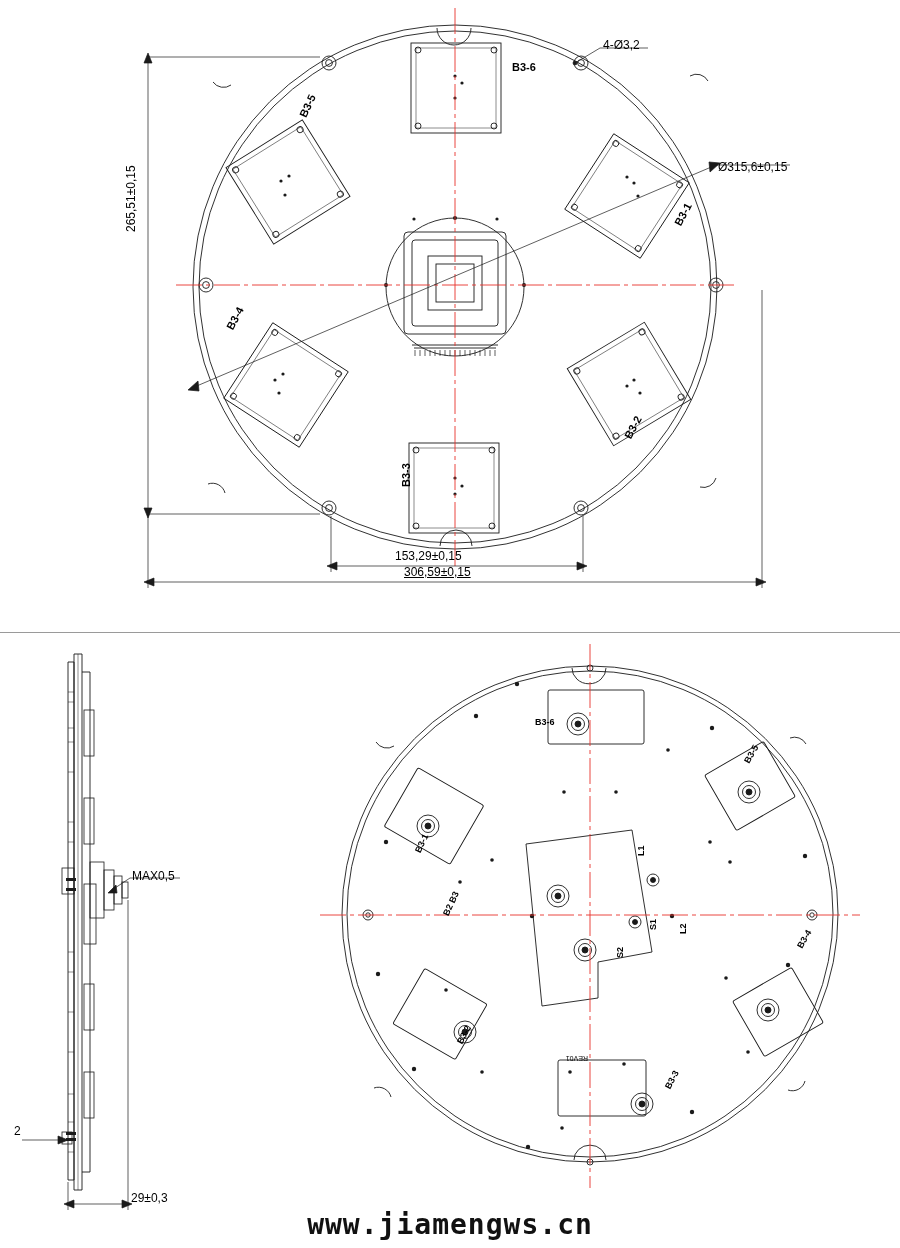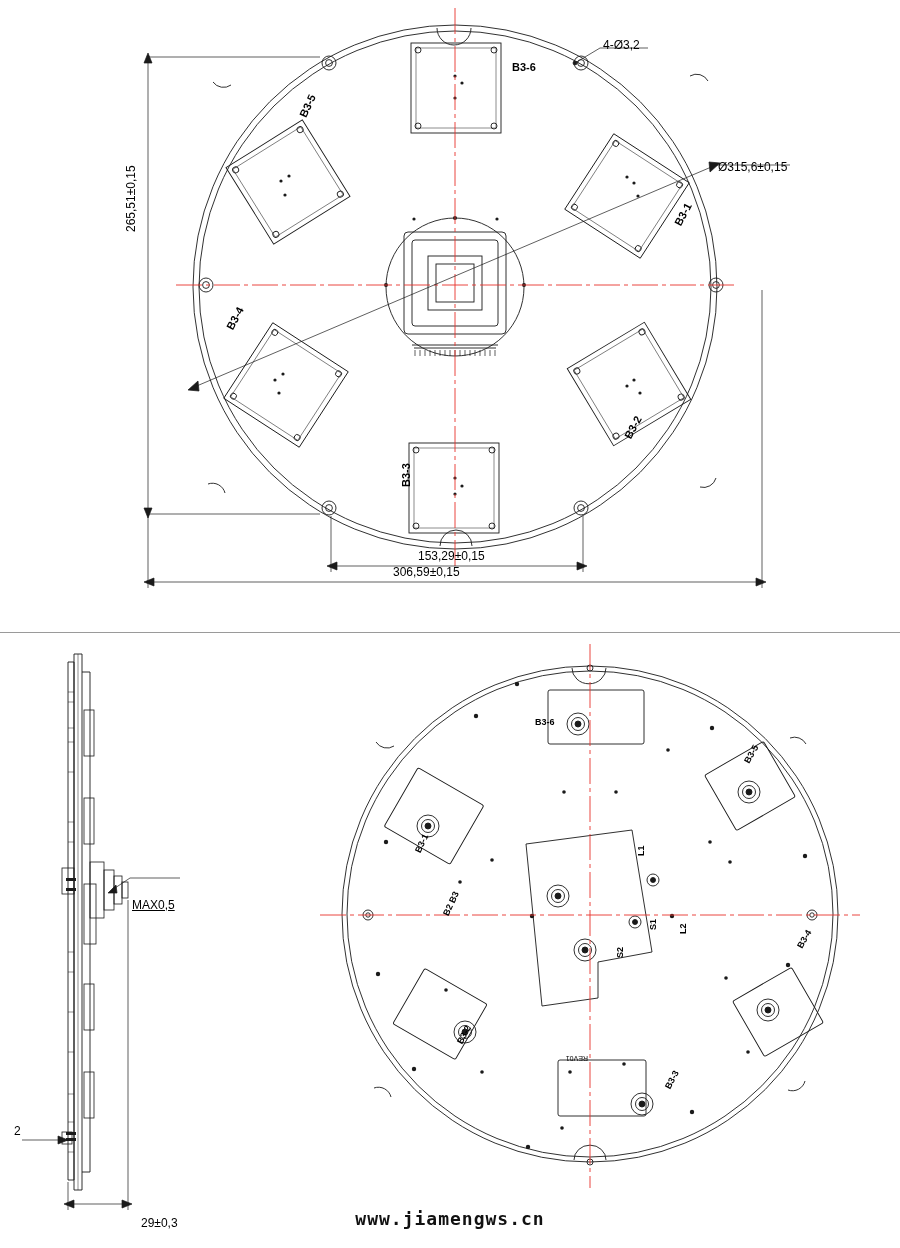--- a/index.html
+++ b/index.html
@@ -30,21 +30,21 @@
     height: 1px;
     background: #9a9a9a;
   }
   .watermark {
     position: absolute;
     left: 0;
     top: 1208px;
     width: 900px;
     text-align: center;
     font-family: "DejaVu Sans Mono", monospace;
-    font-size: 18px;
+    font-size: 28px;
     font-weight: bold;
     letter-spacing: 1px;
     color: #111111;
   }
   .label {
     position: absolute;
     font-family: "Liberation Sans", sans-serif;
     font-size: 11px;
     color: #000000;
     white-space: nowrap;
@@ -211,22 +211,22 @@
       <path d="M 710 172 L 720 163 L 709 162 Z" fill="#1a1a1a"></path>
       <line x1="716" y1="165" x2="790" y2="165"></line>
 
       <line x1="575" y1="63" x2="600" y2="48"></line>
       <line x1="600" y1="48" x2="648" y2="48"></line>
       <circle cx="575" cy="63" r="2" fill="#1a1a1a"></circle>
     </g>
   </svg>
 
   <div class="label dim" style="left:124px; top:232px; transform:rotate(-90deg); transform-origin:left top;">265,51±0,15</div>
-  <div class="label dim" style="left:418px; top:549px;">153,29±0,15</div>
-  <div class="label dim" style="left:393px; top:565px;">306,59±0,15</div>
+  <div class="label dim" style="left:395px; top:549px;">153,29±0,15</div>
+  <div class="label dim" style="left:404px; top:565px;text-decoration:underline;">306,59±0,15</div>
   <div class="label dim" style="left:718px; top:160px;">Ø315,6±0,15</div>
   <div class="label dim" style="left:603px; top:38px;">4-Ø3,2</div>
 
   <div class="label bold" style="left:512px; top:61px;">B3-6</div>
   <div class="label bold" style="left:297px; top:114px; transform:rotate(-65deg); transform-origin:left top;">B3-5</div>
   <div class="label bold" style="left:672px; top:222px; transform:rotate(-62deg); transform-origin:left top;">B3-1</div>
   <div class="label bold" style="left:622px; top:435px; transform:rotate(-62deg); transform-origin:left top;">B3-2</div>
   <div class="label bold" style="left:400px; top:487px; transform:rotate(-90deg); transform-origin:left top;">B3-3</div>
   <div class="label bold" style="left:224px; top:326px; transform:rotate(-62deg); transform-origin:left top;">B3-4</div>
 
@@ -278,23 +278,23 @@
       <path d="M 58 504 L 68 508 L 58 512 Z" fill="#1a1a1a"></path>
 
       <line x1="68" y1="572" x2="128" y2="572"></line>
       <path d="M 74 568 L 64 572 L 74 576 Z" fill="#1a1a1a"></path>
       <path d="M 122 568 L 132 572 L 122 576 Z" fill="#1a1a1a"></path>
       <line x1="68" y1="550" x2="68" y2="578"></line>
       <line x1="128" y1="268" x2="128" y2="578"></line>
     </g>
   </svg>
 
-  <div class="label dim" style="left:132px; top:898px;text-decoration:underline;">MAX0,5</div>
+  <div class="label dim" style="left:132px; top:869px;">MAX0,5</div>
   <div class="label dim" style="left:14px; top:1124px;">2</div>
-  <div class="label dim" style="left:141px; top:1191px;margin-top:25px;">29±0,3</div>
+  <div class="label dim" style="left:131px; top:1191px;">29±0,3</div>
 
   <svg width="620" height="616" viewBox="0 0 620 616" style="position:absolute;left:280px;top:632px;">
     <g fill="none" stroke="#1a1a1a" stroke-width="0.9">
       <circle cx="310" cy="282" r="248"></circle>
       <circle cx="310" cy="282" r="243"></circle>
       <g>
         <path d="M 292 36 a 14 13 0 0 0 34 0"></path>
         <path d="M 294 528 a 14 13 0 0 1 32 0"></path>
         <path d="M 96 110 a 13 13 0 0 0 18 4"></path>
         <path d="M 510 106 a 13 13 0 0 1 16 6"></path>

